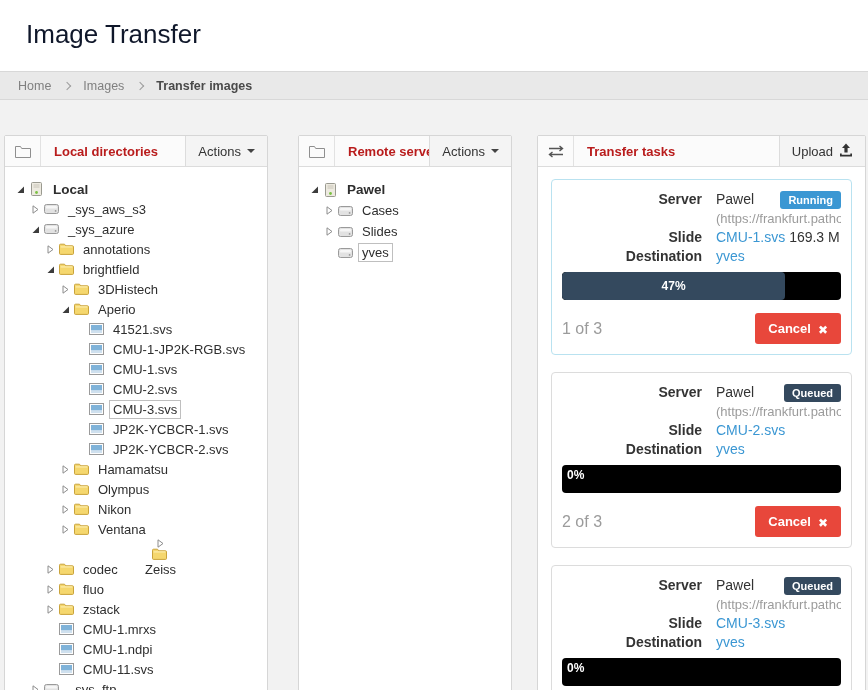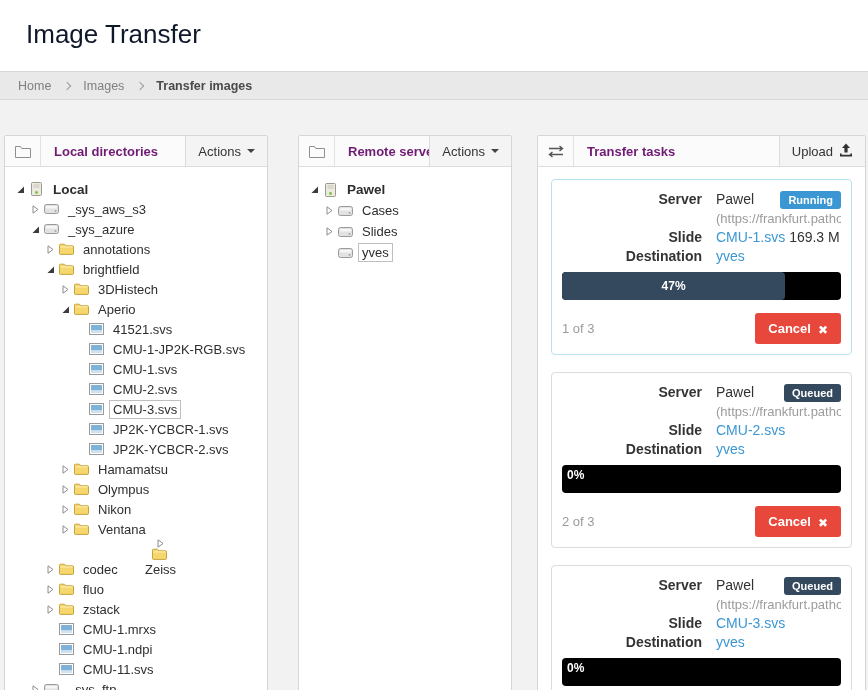--- a/index.html
+++ b/index.html
@@ -14,21 +14,21 @@
   .crumb.active{font-weight:bold;color:#4a4a4a}
   .crumb-sep{width:6px;height:6px;border-top:1px solid #9c9c9c;border-right:1px solid #9c9c9c;
        transform:rotate(45deg);margin:0 2px;flex:none}
   .content{height:613px;background:#f2f2f2;padding:35px 0 0 4px;display:flex;align-items:flex-start;overflow:hidden}
   .panel{background:#fff;border:1px solid #d6d6d6;border-radius:2px;height:625px;display:flex;flex-direction:column}
   .col-local{width:264px;flex:none}
   .col-remote{width:214px;margin-left:30px;flex:none}
   .col-tasks{width:329px;margin-left:25px;flex:none}
   .panel-header{display:flex;align-items:stretch;height:31px;background:#fbfbfb;border-bottom:1px solid #dcdcdc;flex:none}
   .hdr-icon{width:36px;display:flex;align-items:center;justify-content:center;border-right:1px solid #e2e2e2}
-  .hdr-title{flex:1;display:flex;align-items:center;padding-left:13px;font-size:13px;font-weight:bold;color:#701a75;white-space:nowrap;overflow:hidden}
+  .hdr-title{flex:1;display:flex;align-items:center;padding-left:13px;font-size:13px;font-weight:bold;color:#b91c1c;white-space:nowrap;overflow:hidden}
   .hdr-btn{border:0;border-left:1px solid #dcdcdc;background:#f4f4f4;font:inherit;font-size:13px;color:#333;
        display:flex;align-items:center;gap:6px;padding:0 12px;cursor:pointer;flex:none}
   .caret-down{width:0;height:0;border-left:4px solid transparent;border-right:4px solid transparent;border-top:4px solid #444}
   .panel-body{flex:1;overflow:hidden}
   .tree{padding:12px 4px 0;font-size:13px;color:#2e2e2e}
   .tree-row{display:flex;align-items:center;height:20px;white-space:nowrap}
   .remote-rows .tree-row{height:21px}
   .caret-box{width:14px;flex:none;display:flex;align-items:center;justify-content:center}
   .node-icon{width:19px;flex:none;display:flex;align-items:center;justify-content:center;margin-right:3px}
   .node-label{padding:1px 3px;border:1px solid transparent}
@@ -43,21 +43,21 @@
   .url{font-size:13px;color:#9b9b9b}
   a.lnk{color:#3b97d3;text-decoration:none;cursor:pointer}
   .size{color:#333}
   .badge{position:absolute;top:11px;right:10px;color:#fff;font-size:11px;font-weight:bold;padding:3px 8px;border-radius:3px}
   .progress{position:relative;height:28px;margin-top:6px;background:#000000;border-radius:4px;
        box-shadow:inset 0 1px 2px rgba(0,0,0,.12);overflow:hidden}
   .progress-fill{height:100%;background:#34495e;border-radius:4px;display:flex;align-items:center;justify-content:center;
        color:#fff;font-weight:bold;font-size:12px}
   .progress-zero{position:absolute;left:5px;top:3px;color:#fff;font-weight:bold;font-size:12px}
   .card-footer{display:flex;align-items:center;justify-content:space-between;margin-top:13px}
-  .counter{color:#9b9b9b;font-size:13px}
+  .counter{color:#9b9b9b;font-size:16px}
   .cancel-btn{background:#e8473b;border:0;color:#fff;font:inherit;font-size:13px;font-weight:bold;border-radius:3px;
        padding:8px 13px;display:flex;align-items:flex-end;gap:7px;cursor:pointer}
   .x-icon{font-size:12px;line-height:1}
 </style>
 </head>
 <body>
 
 <header class="page-header">
   <h1 class="page-title">Image Transfer</h1>
 </header>

